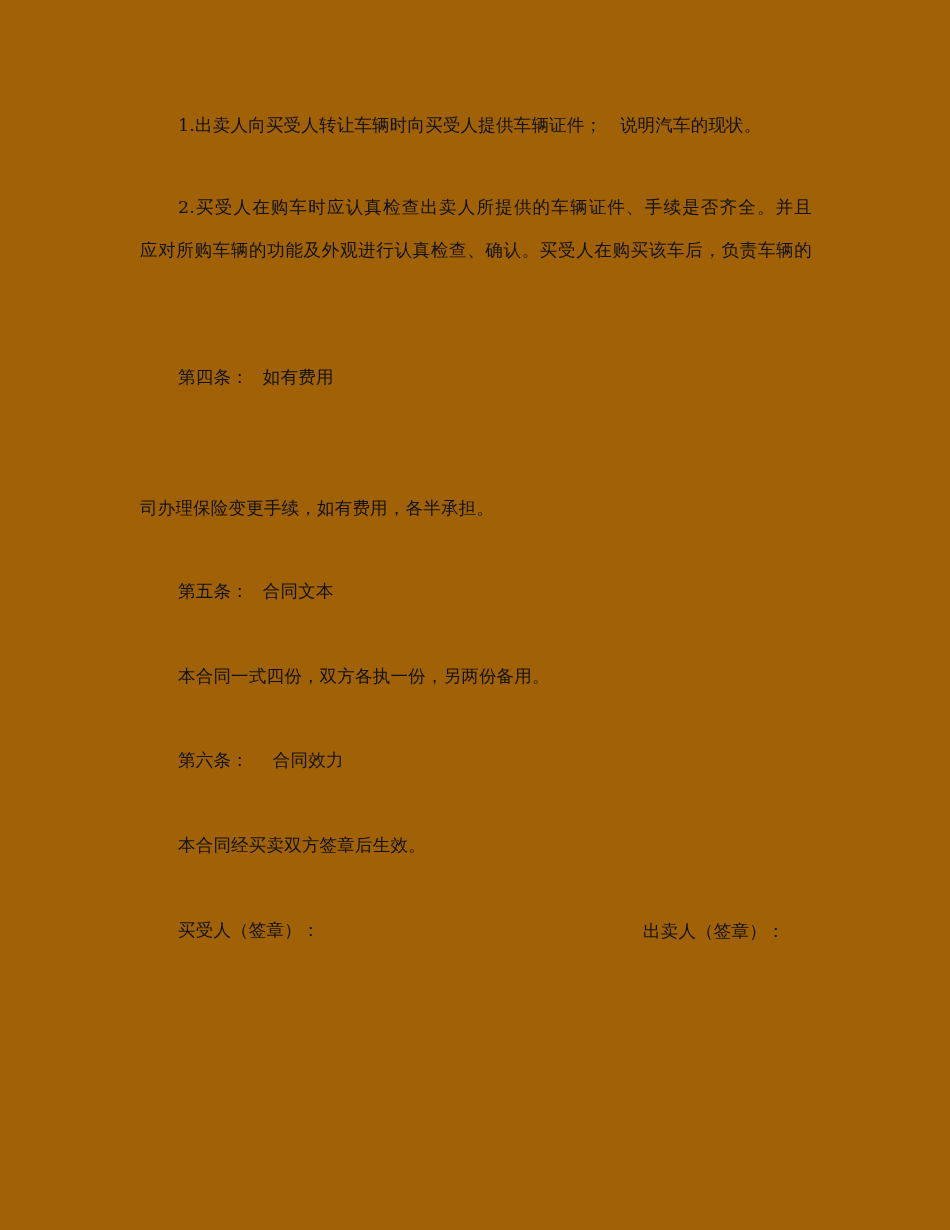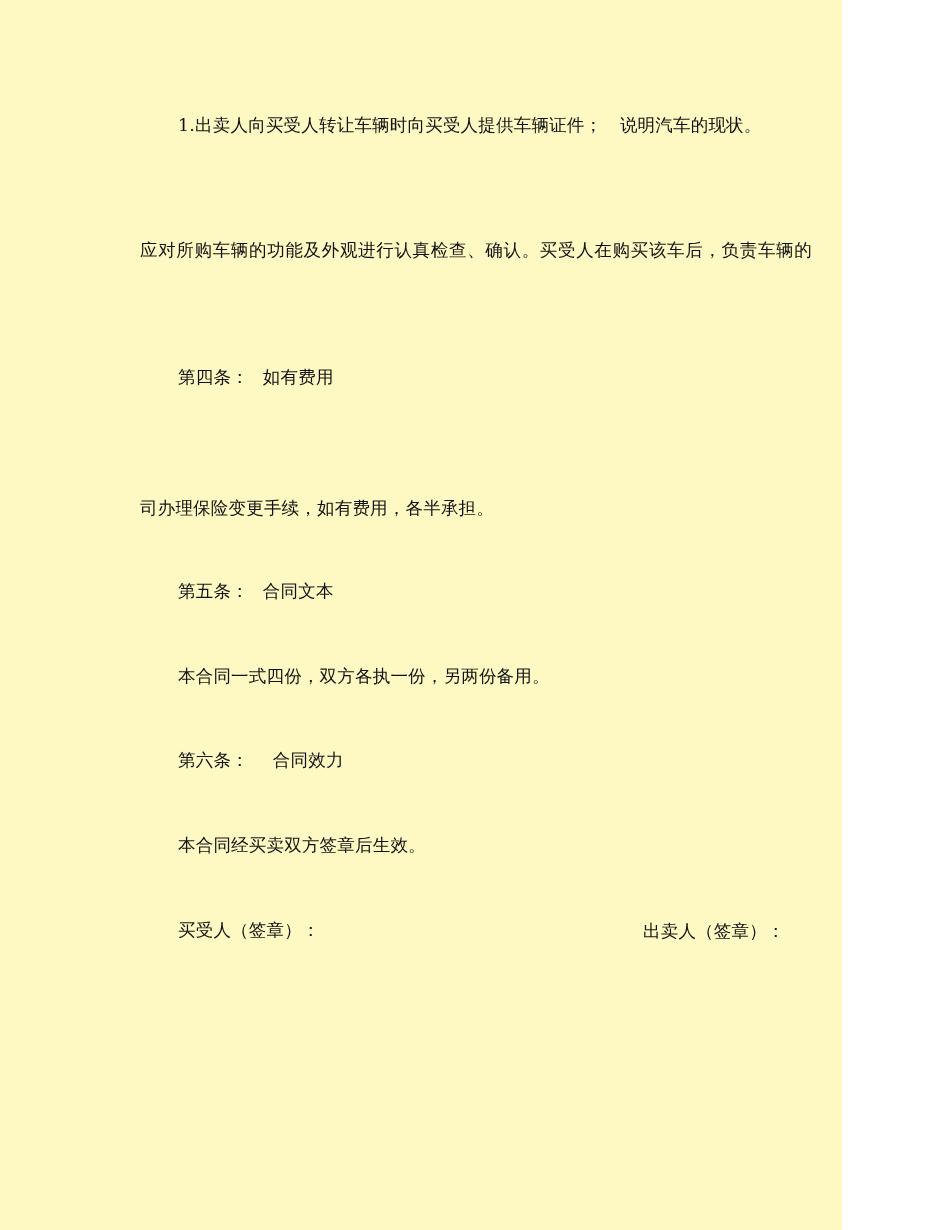--- a/index.html
+++ b/index.html
@@ -1,31 +1,32 @@
 <!DOCTYPE html>
 <html><head>
 <meta charset="utf-8">
 <style>
   html, body { margin: 0; padding: 0; background: #ffffff; }
   body { width: 950px; height: 1230px; position: relative; overflow: hidden;
          font-family: "DejaVu Serif", "Liberation Serif", serif; color: #111; }
-  .page { position: absolute; left: 0; top: 0; width: 842px; height: 1230px; background: #fef9c3; }
+  .page { position: absolute; left: 0; top: 0; width: 950px; height: 1230px; background: #a16207; }
   .line { position: absolute; left: 140px; width: 672px; font-size: 17.5px; line-height: 43px;
           white-space: nowrap; letter-spacing: 0.2px; }
   .indent { left: 178px; width: 634px; }
   .justify { white-space: normal; text-align: justify; text-align-last: justify; }
   .gap { display: inline-block; }
 </style>
 </head>
 <body>
 
 <div class="page">
 
   <div class="line indent" style="top:104px;">1.出卖人向买受人转让车辆时向买受人提供车辆证件；　说明汽车的现状。</div>
 
+  <div class="line indent justify" style="top:186px;">2.买受人在购车时应认真检查出卖人所提供的车辆证件、手续是否齐全。并且</div>
   <div class="line justify" style="top:229px;">应对所购车辆的功能及外观进行认真检查、确认。买受人在购买该车后，负责车辆的</div>
 
   <div class="line indent" style="top:356px;">
     <span>第四条：</span><span class="gap" style="width:14px;"></span><span>如有费用</span>
   </div>
 
   <div class="line" style="top:487px;">司办理保险变更手续，如有费用，各半承担。</div>
 
   <div class="line indent" style="top:570px;">
     <span>第五条：</span><span class="gap" style="width:14px;"></span><span>合同文本</span>

